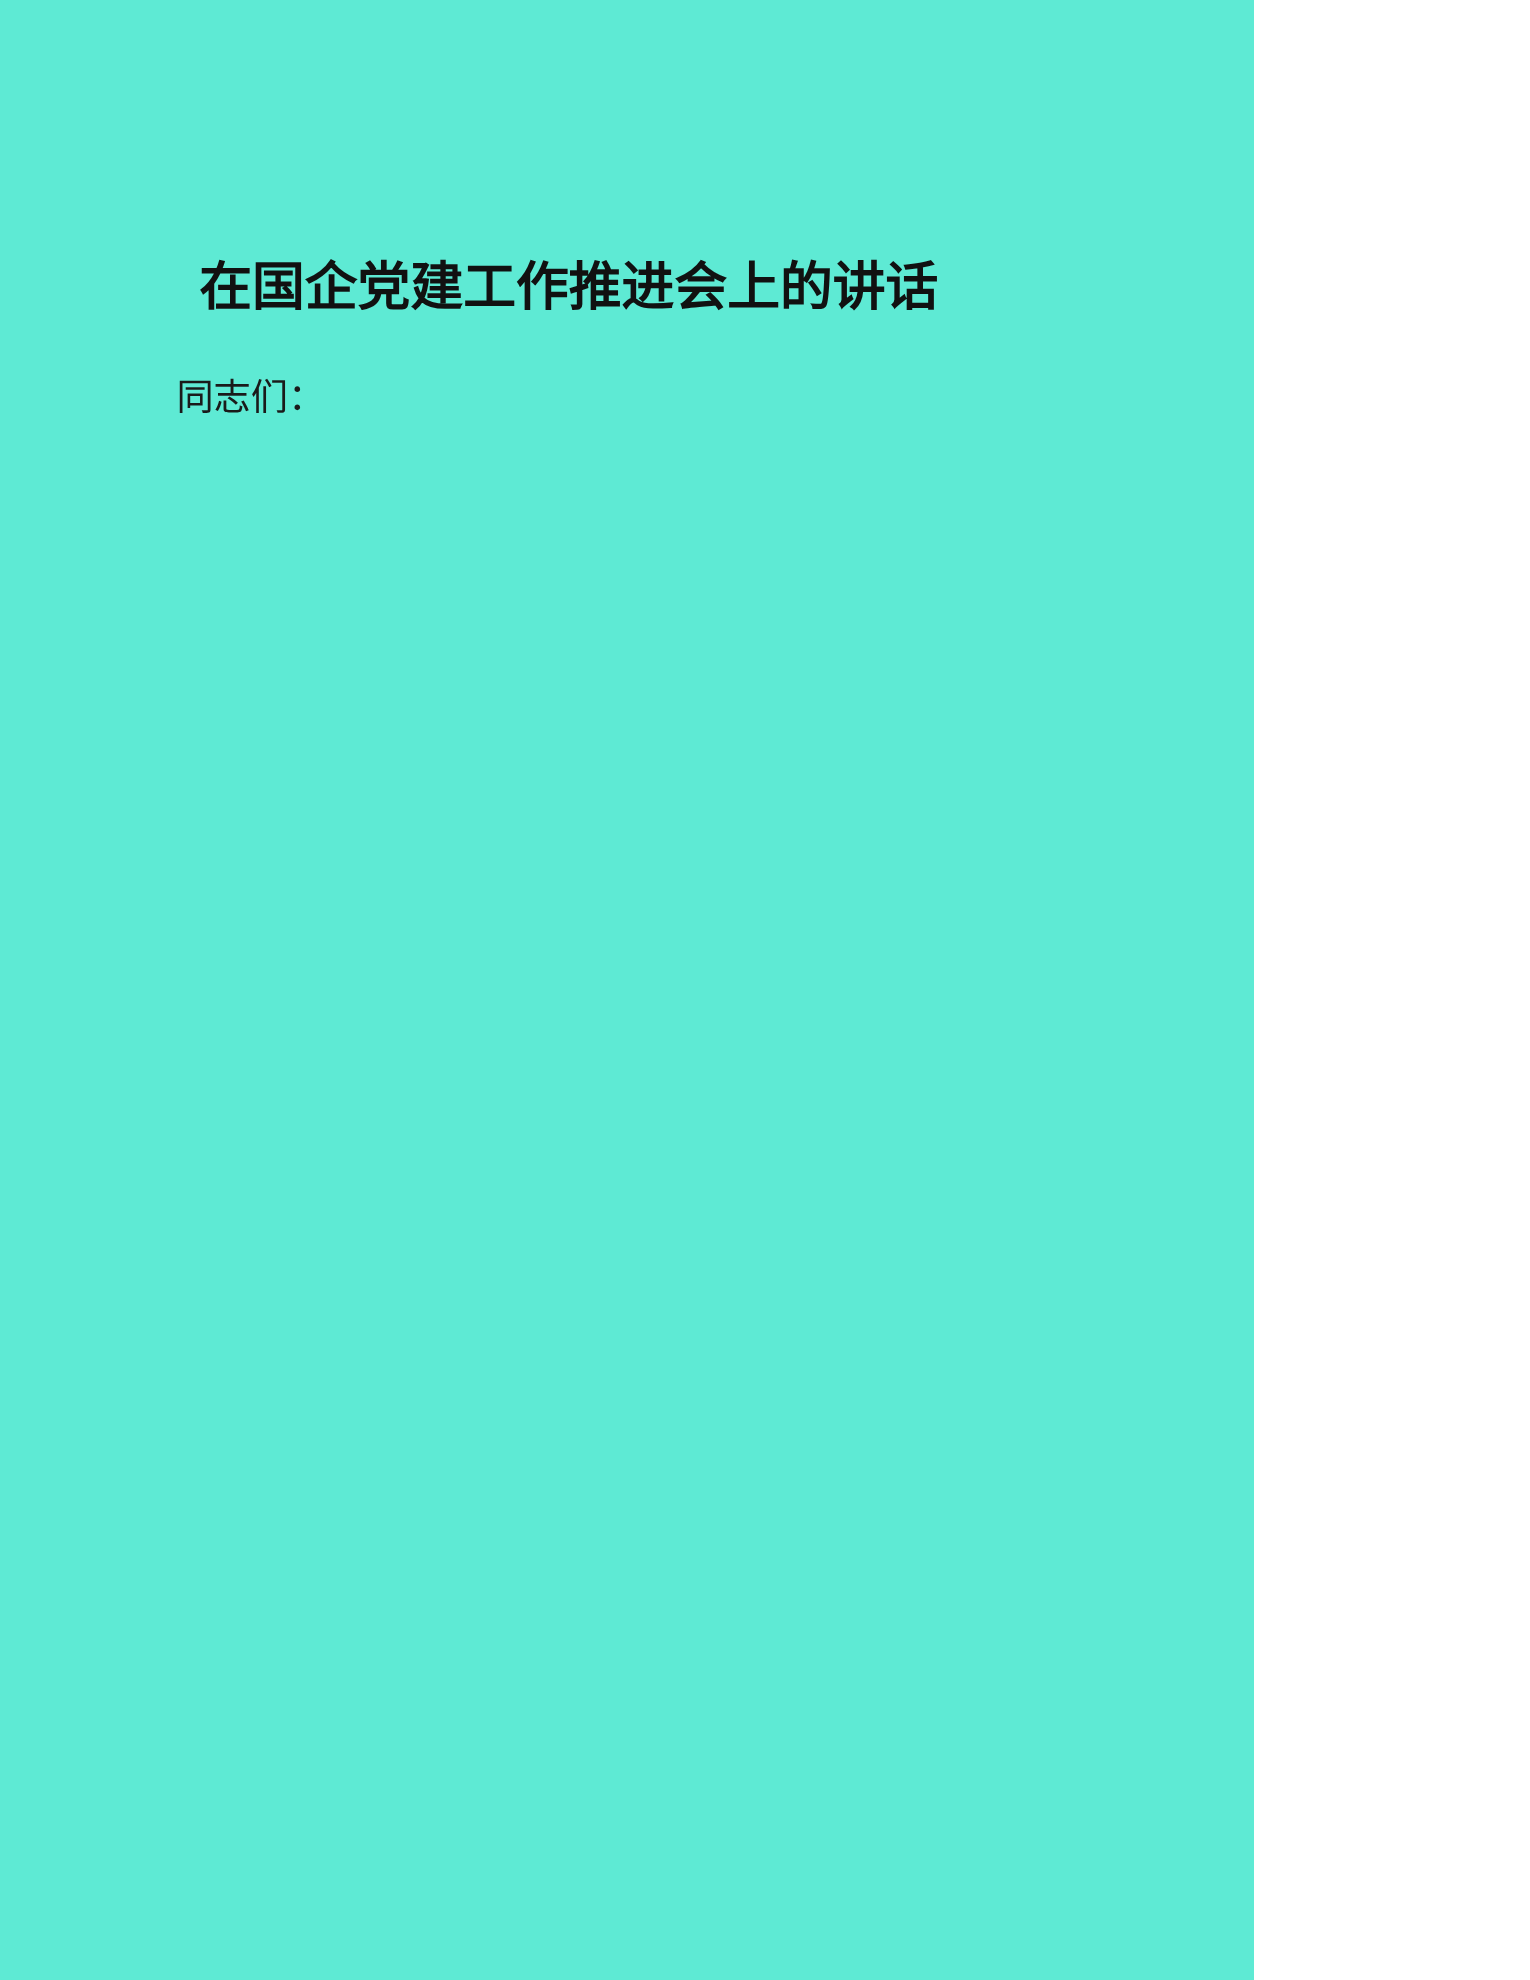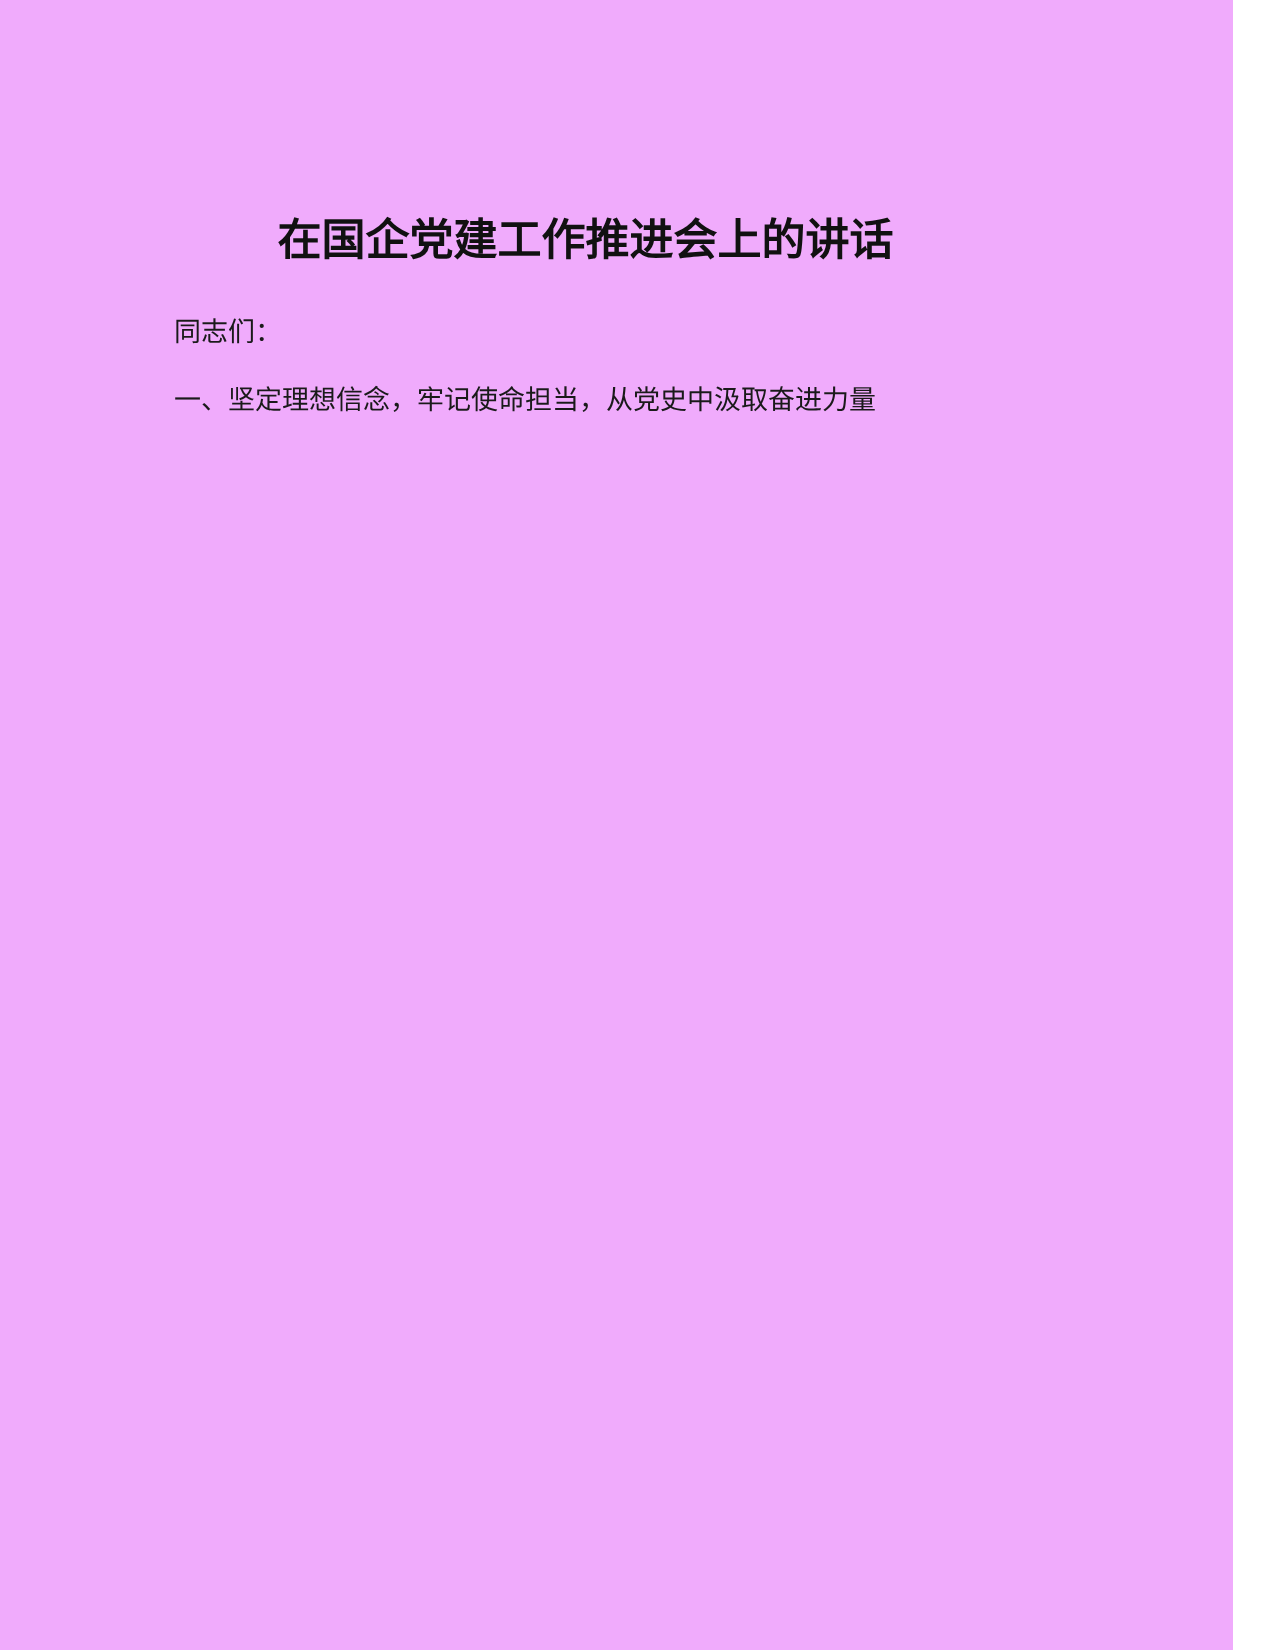--- a/index.html
+++ b/index.html
@@ -9,50 +9,49 @@
   }
   body {
     width: 1275px;
     height: 1650px;
     overflow: hidden;
     font-family: "Liberation Sans", sans-serif;
     color: #1a1a1a;
   }
   .page {
     box-sizing: border-box;
-    width: 1233px;
+    width: 1045px;
     height: 1650px;
-    padding: 216px 182px 0 120px;
-    background: #f0abfc;
+    padding: 216px 182px 0 85px;
+    background: #5eead4;
   }
   .doc-title {
     font-size: 44px;
     line-height: 48px;
     font-weight: 700;
     text-align: center;
     margin: 0 0 40px 0;
     color: #111111;
   }
   .para {
-    font-size: 27px;
+    font-size: 31px;
     line-height: 56px;
     margin: 0 0 12px 0;
     text-indent: 2em;
     text-align: justify;
     word-break: break-all;
   }
   .para.heading {
     font-weight: 400; 
   }
 </style>
 </head>
 <body>
 
 <div class="page">
   <h1 class="doc-title">在国企党建工作推进会上的讲话</h1>
 
   <p class="para salutation">同志们：</p>
 
 
 
-  <p class="para heading">一、坚定理想信念，牢记使命担当，从党史中汲取奋进力量</p>
 
 </div>
 
 </body></html>

